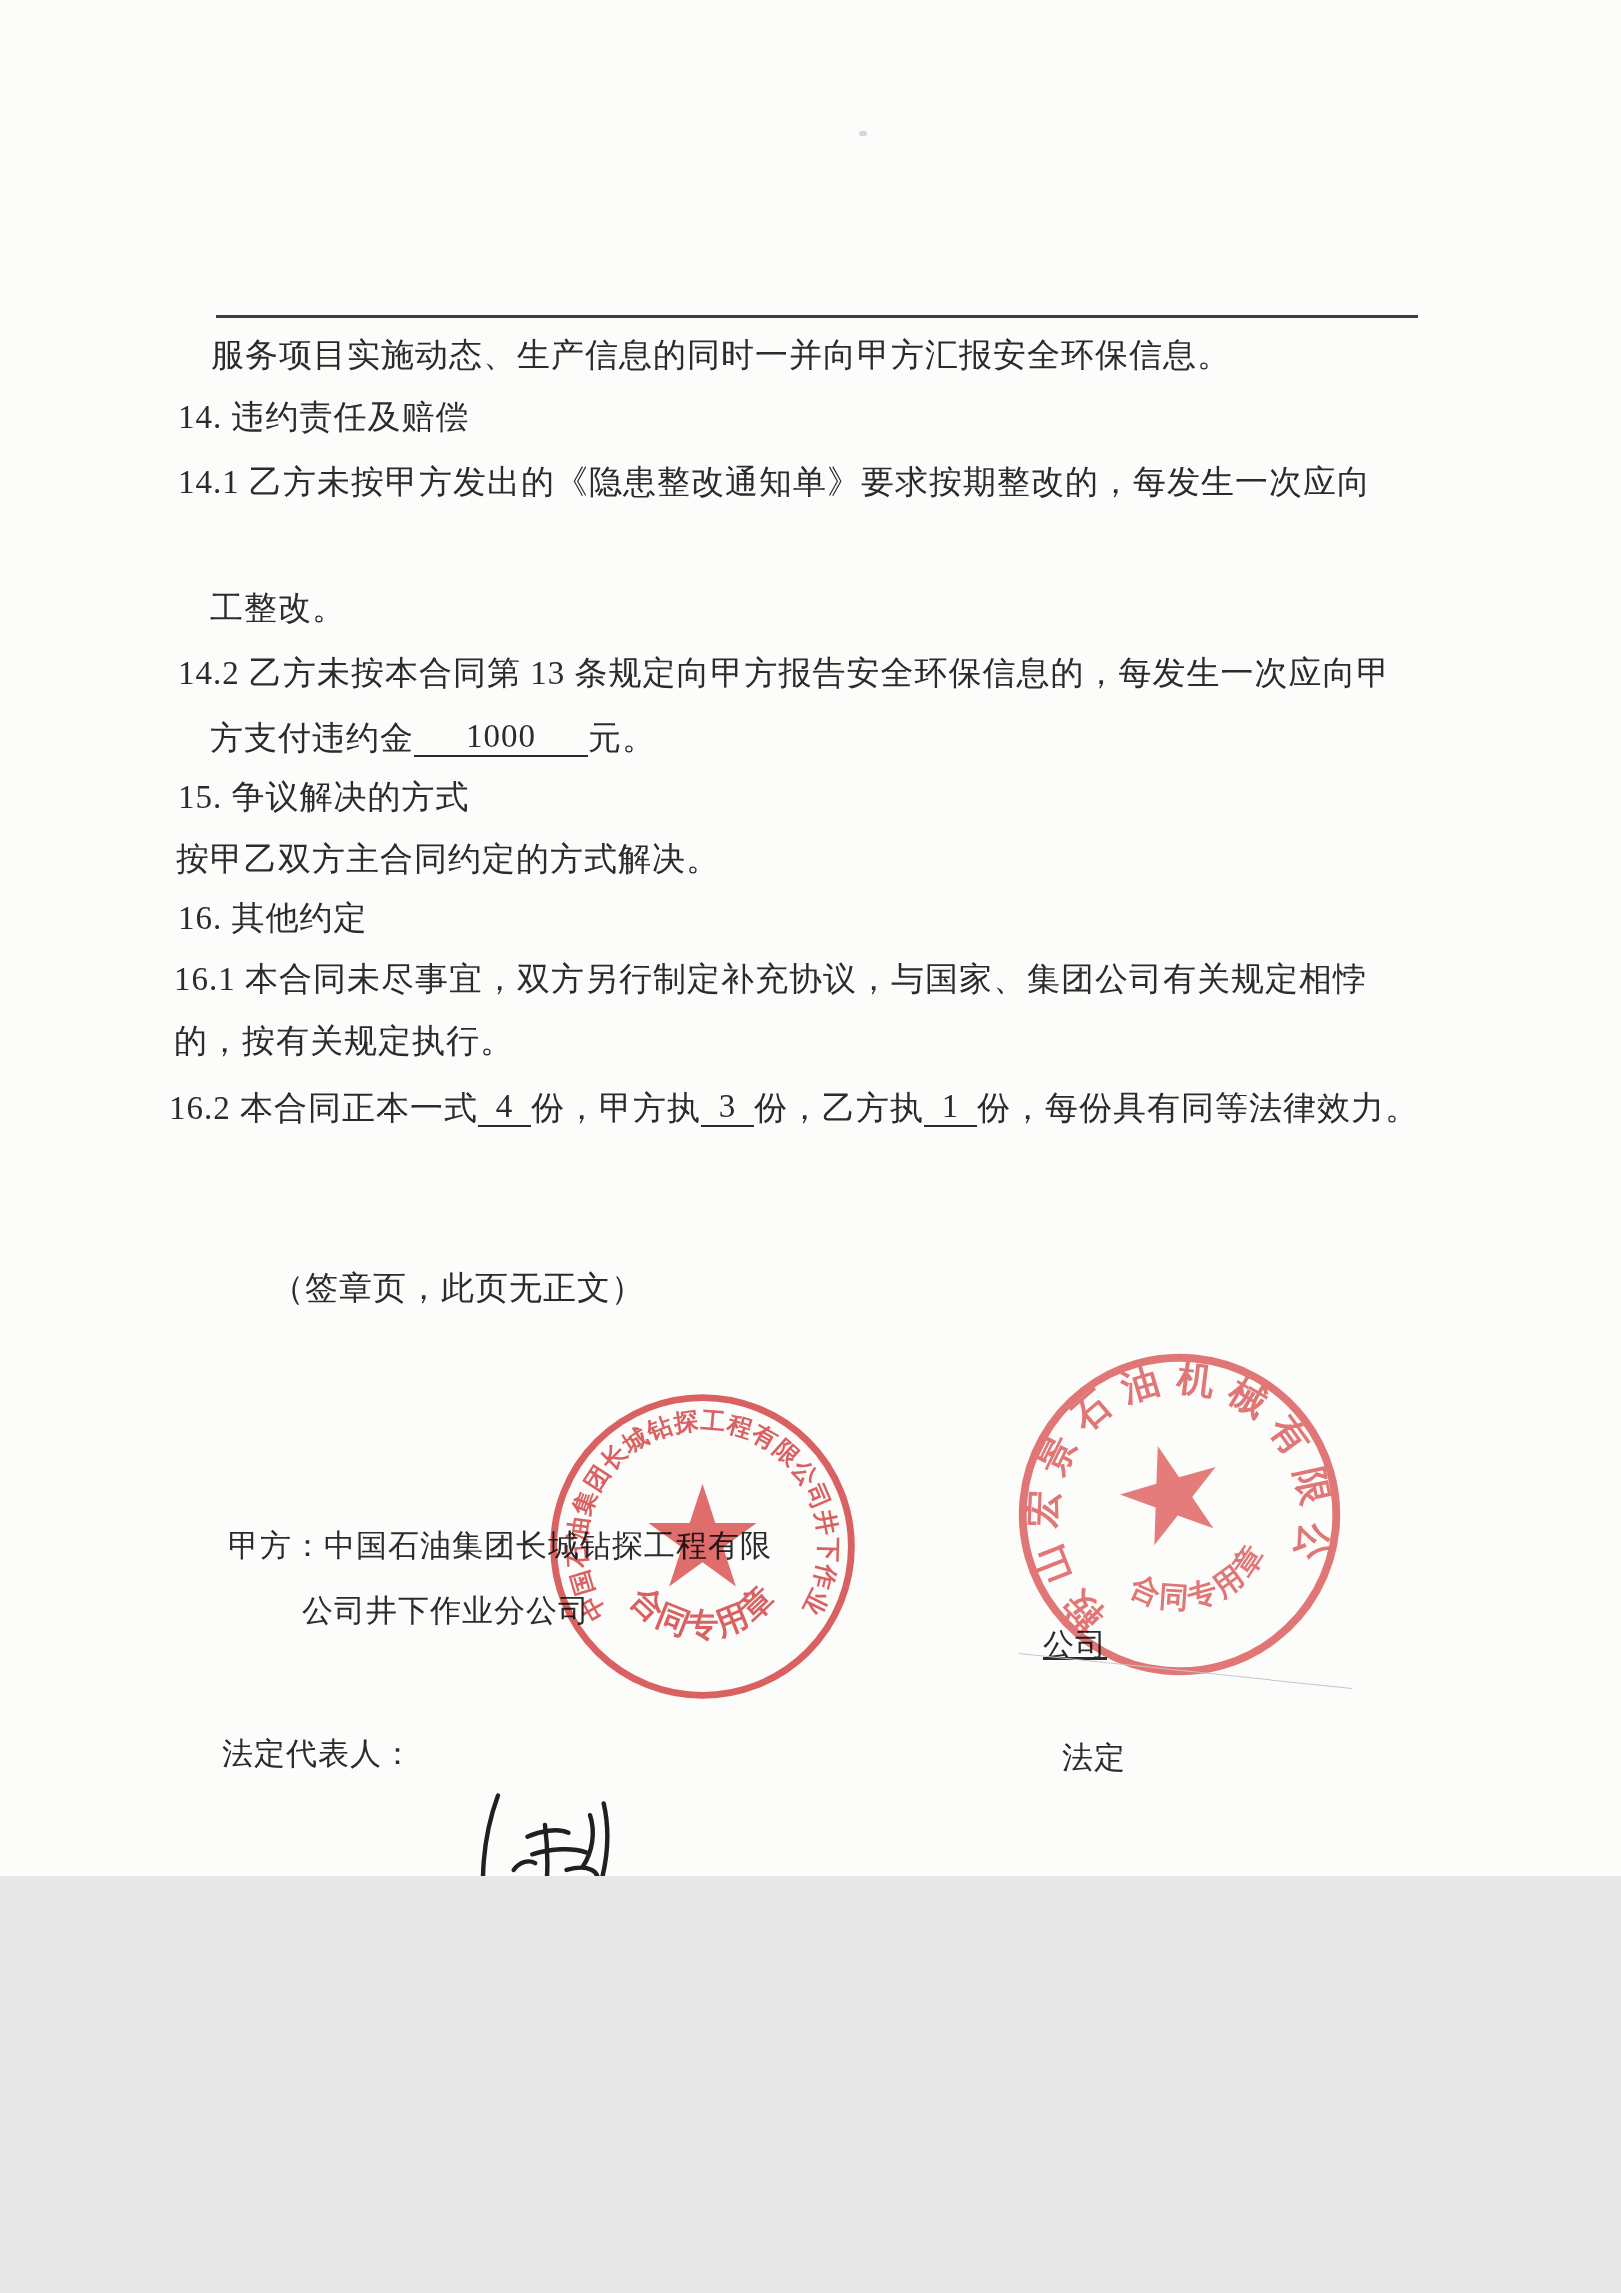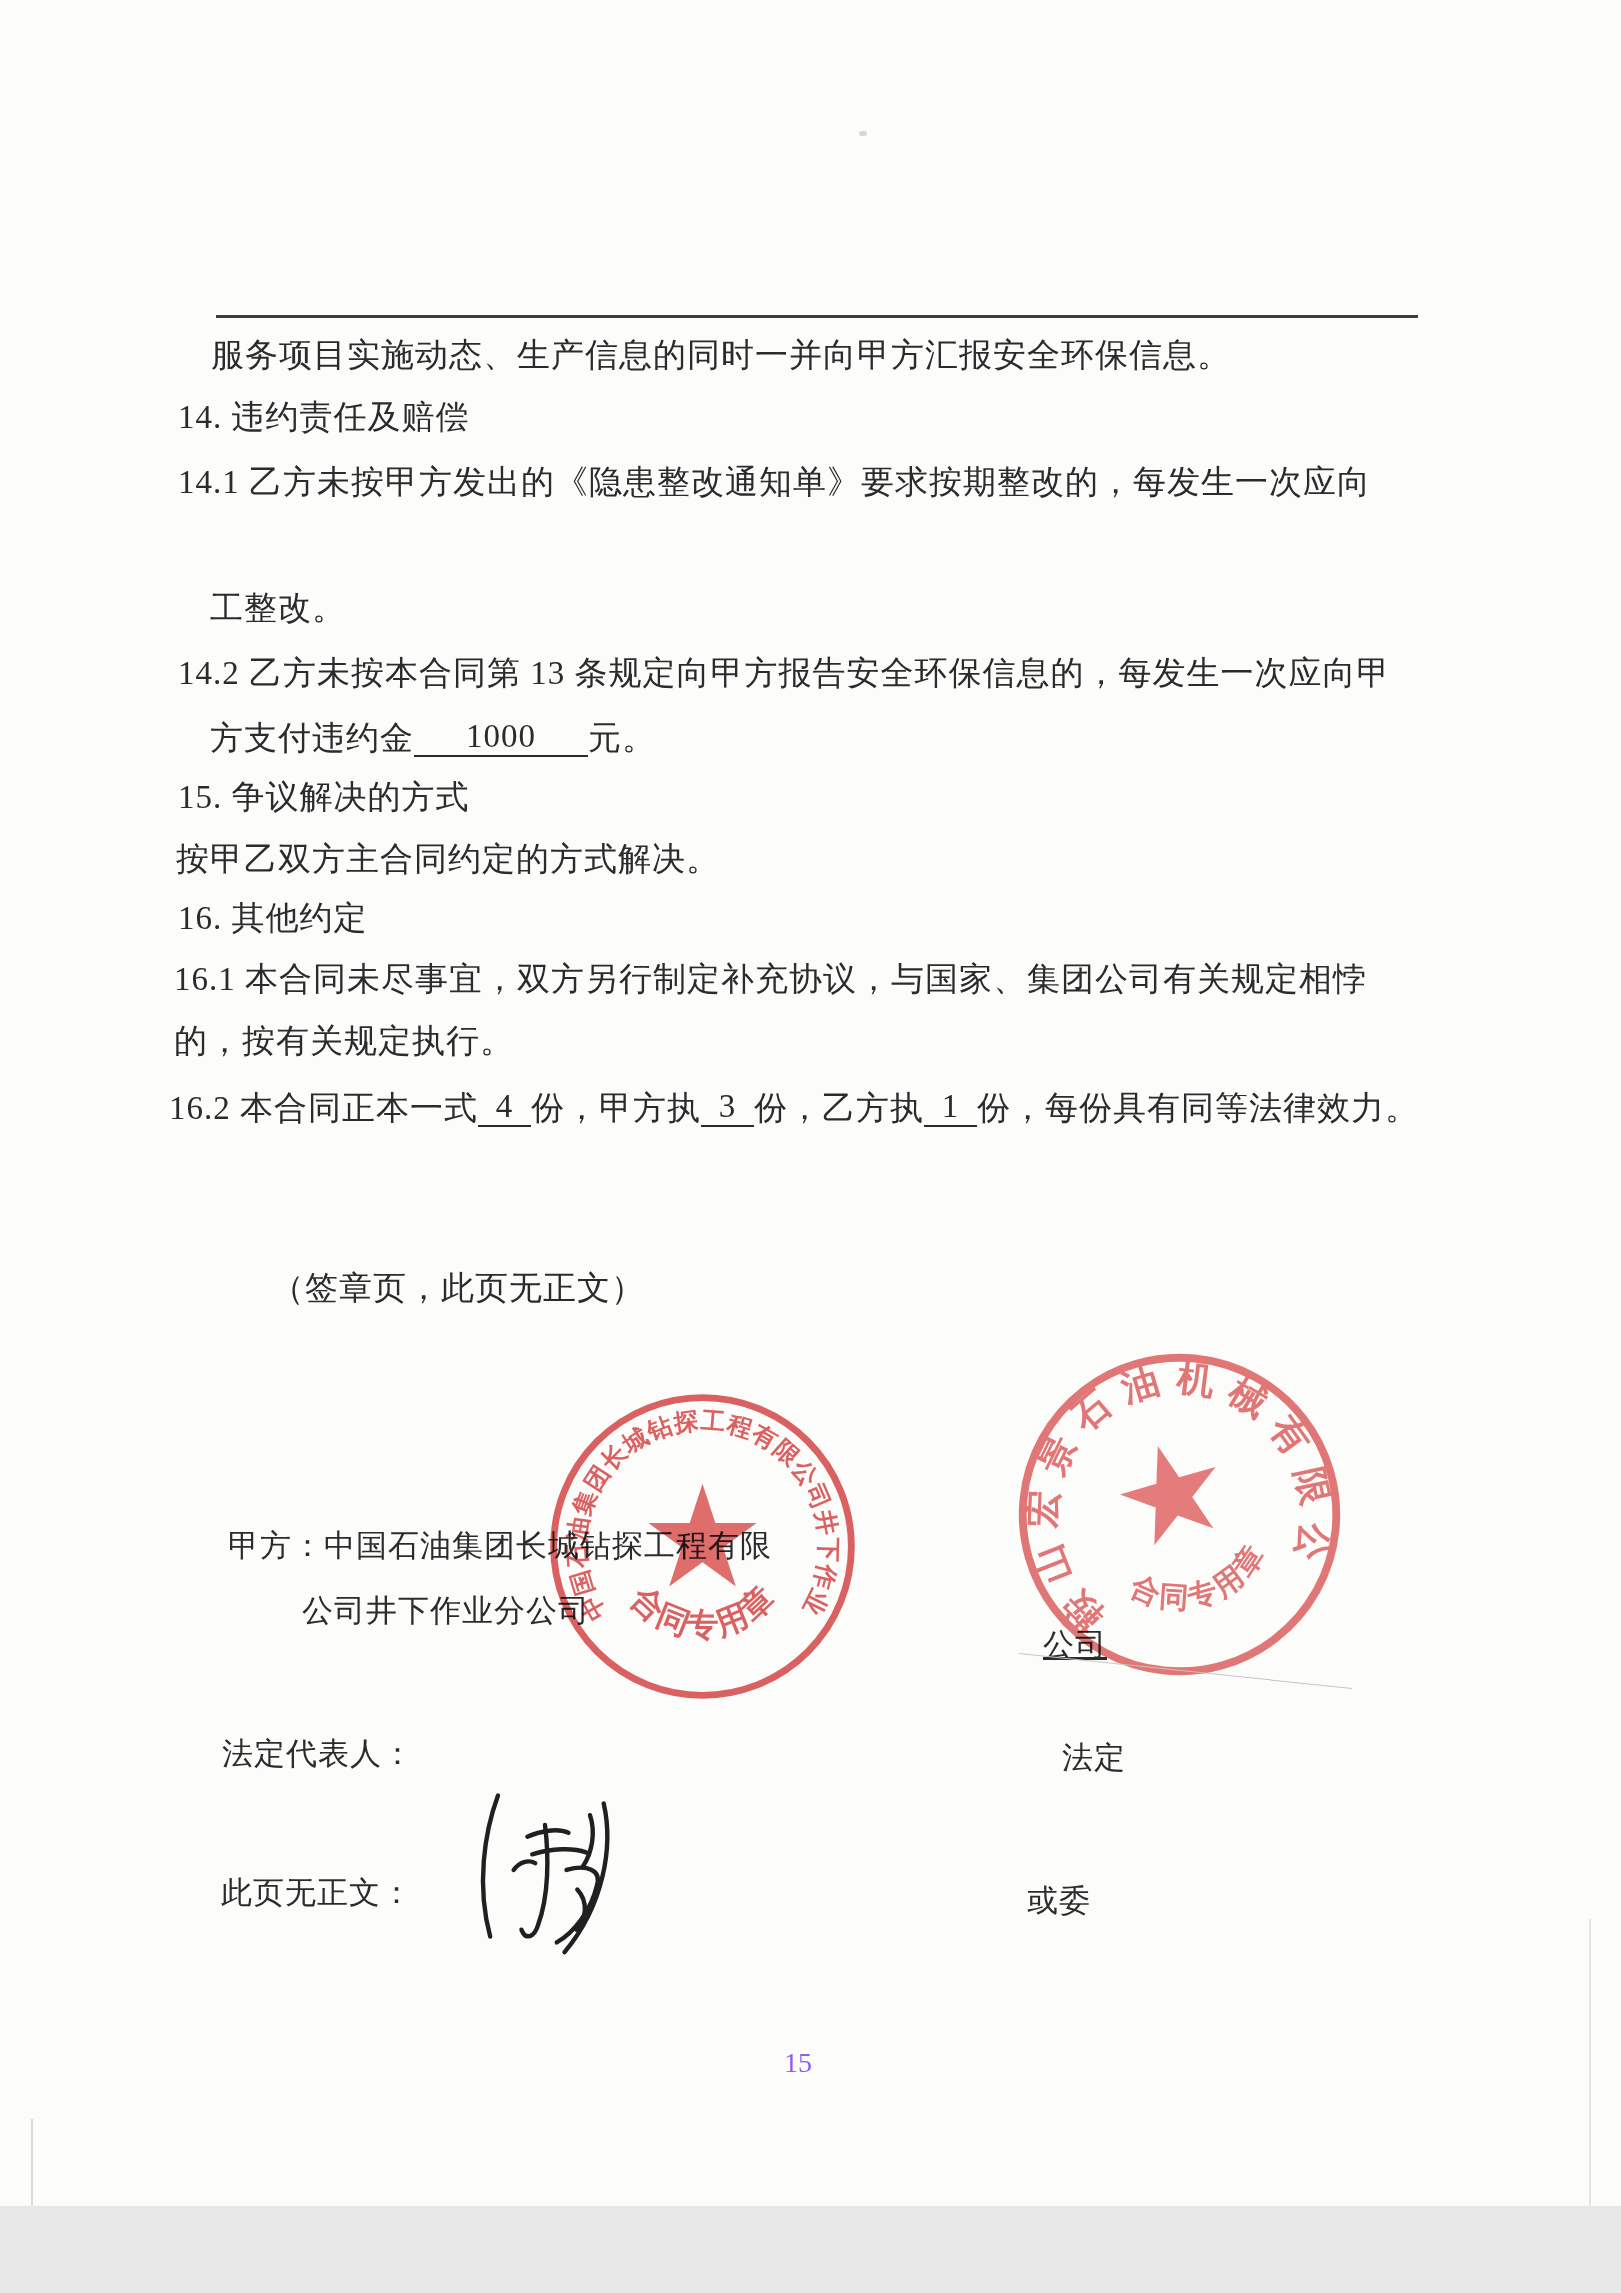--- a/index.html
+++ b/index.html
@@ -1,18 +1,18 @@
 <!DOCTYPE html>
 <html><head>
 <meta charset="utf-8">
 <style>
   html,body{margin:0;padding:0;background:#e8e8e8;}
   .page{
     position:relative;
-    width:1621px;height:2206px;
+    width:1621px;height:1876px;
     margin:0 auto;
     background:#fcfcfb;
     overflow:hidden;
     font-family:"Liberation Serif","DejaVu Serif",serif;
     color:#2b2b2b;
   }
   .tline{
     position:absolute;
     font-size:33px;
     line-height:1.12;

